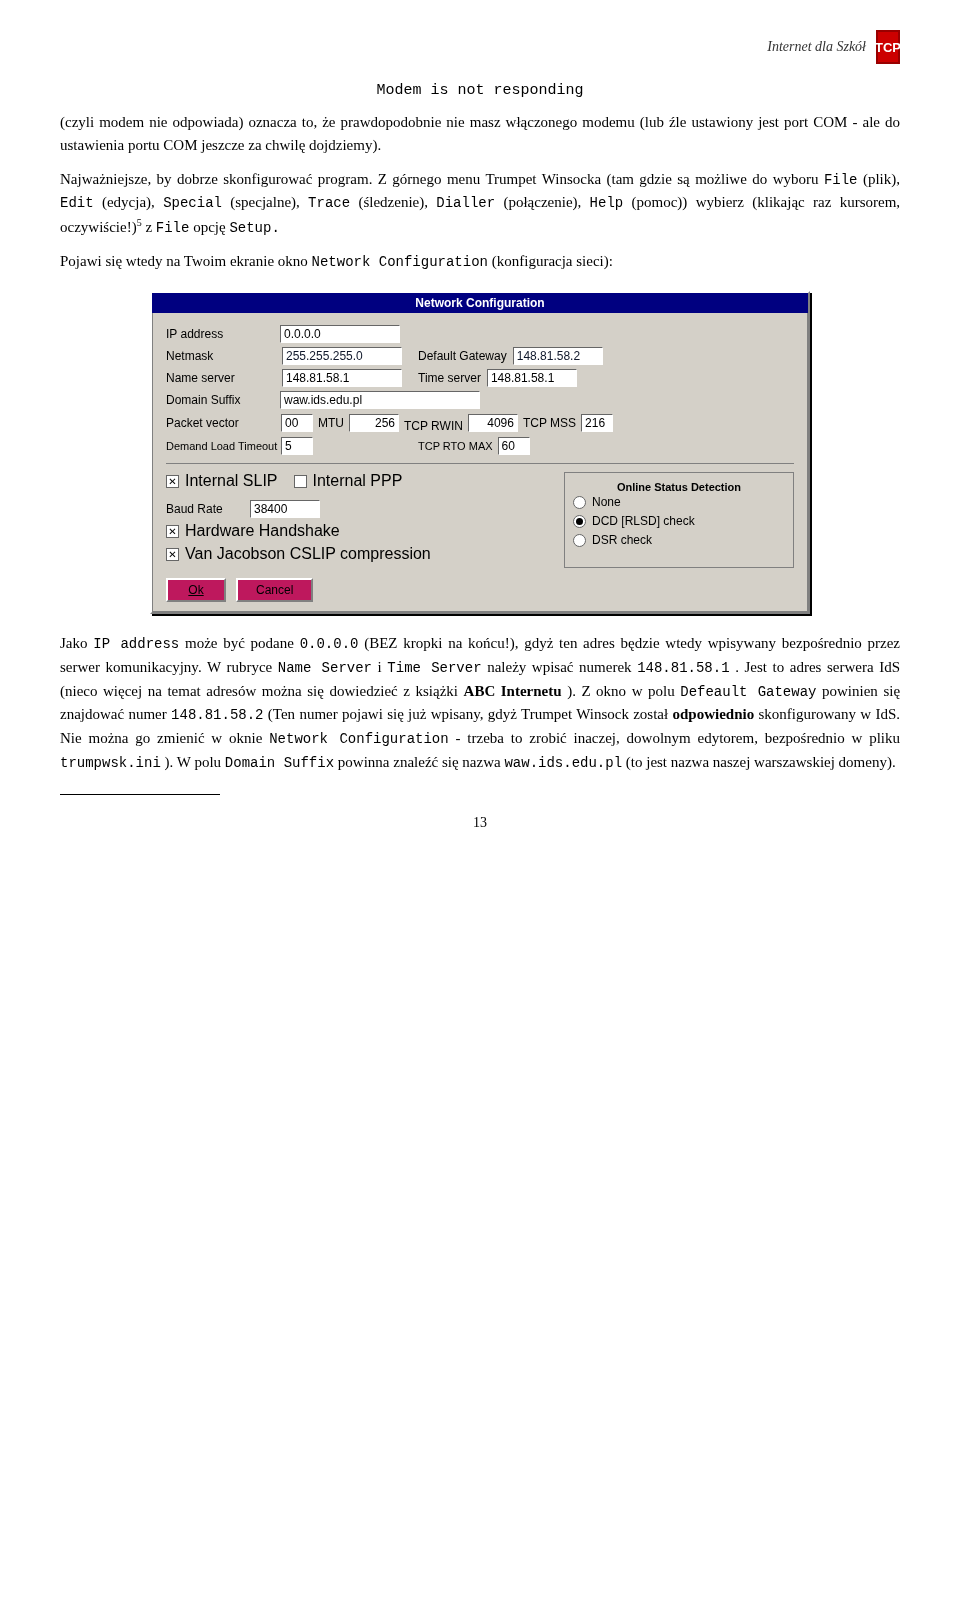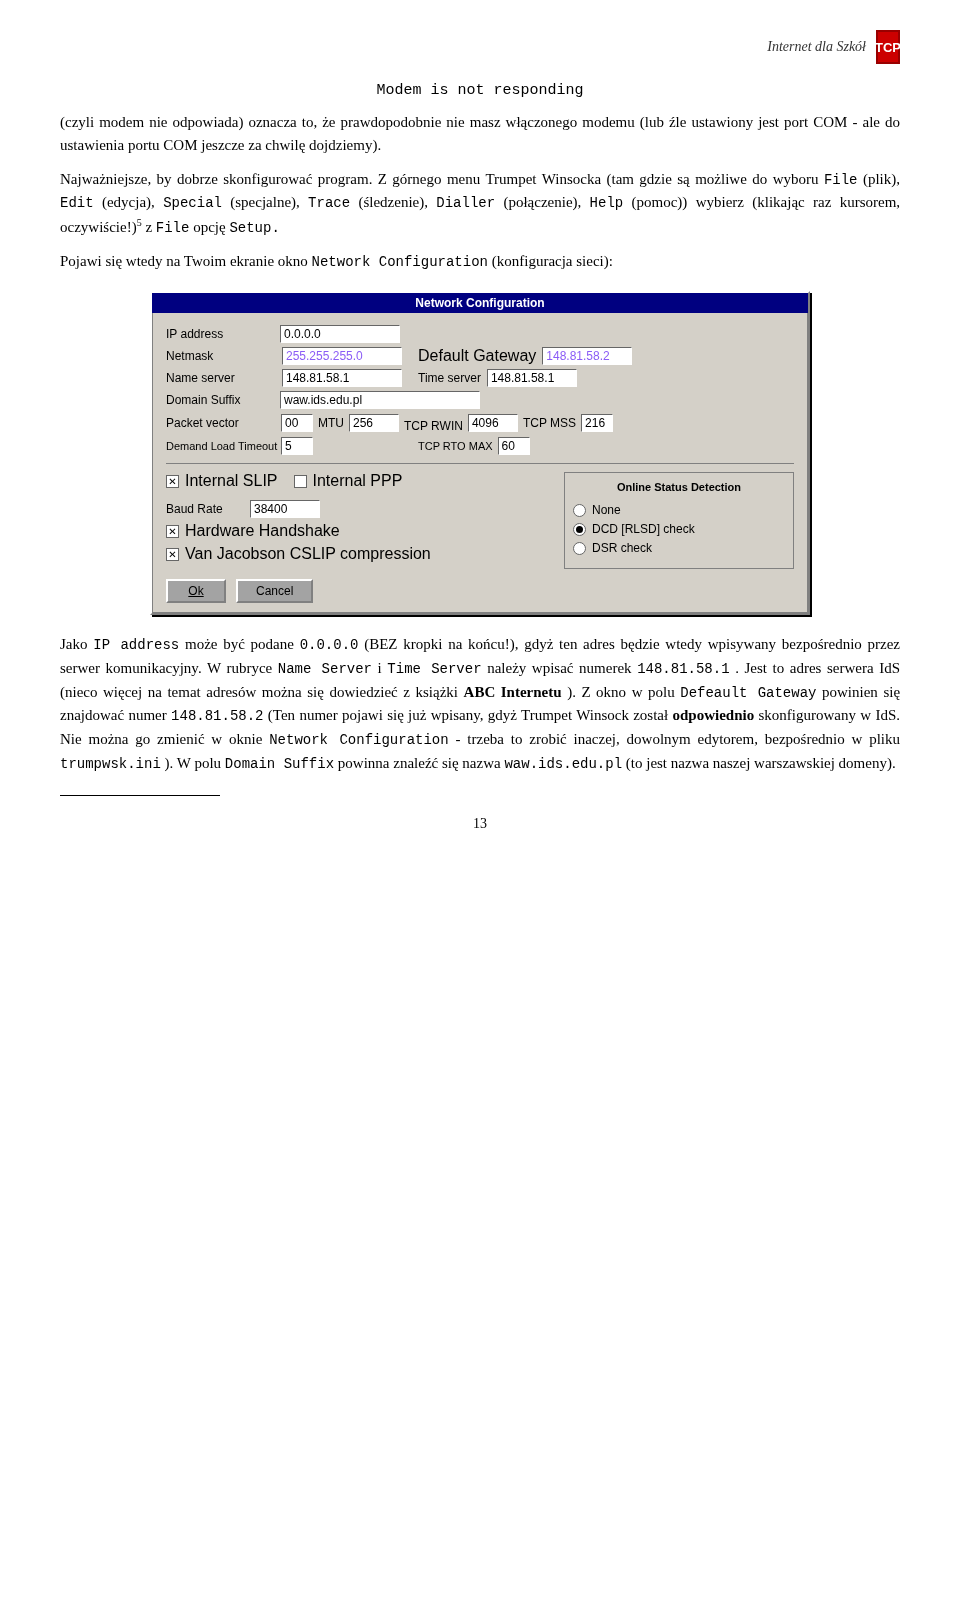--- a/index.html
+++ b/index.html
@@ -101,37 +101,38 @@
       border-left: 1px solid #666;
       border-right: 1px solid #fff;
       border-bottom: 1px solid #fff;
       padding: 1px 3px;
       font-size: 12px;
       font-family: Arial, sans-serif;
       min-height: 18px;
       color: #000;
     }
     .field-input.gray-text {
-      color: #8b5cf6;
+      color: #0f172a;
     }
     .field-row {
       display: flex;
       align-items: center;
       gap: 4px;
       margin-bottom: 4px;
     }
     .field-row .field-label {
       width: 110px;
       flex-shrink: 0;
     }
     .small-input {
       width: 32px;
     }
     .medium-input {
       width: 50px;
+      text-align: right;
     }
     .section-divider {
       border: none;
       border-top: 1px solid #808080;
       margin: 8px 0;
     }
     .bottom-section {
       display: flex;
       gap: 10px;
     }
@@ -186,21 +187,21 @@
     }
     .radio-filled {
       width: 7px;
       height: 7px;
       border-radius: 50%;
       background: #000;
     }
     .online-status-title {
       font-size: 11px;
       font-weight: bold;
-      margin-bottom: 10px;
+      margin-bottom: 2px;
       text-align: center;
     }
     .slip-port-row {
       display: flex;
       align-items: center;
       gap: 4px;
       margin-bottom: 4px;
     }
     .baud-rate-row {
       display: flex;
@@ -208,21 +209,21 @@
       gap: 4px;
       margin-bottom: 4px;
     }
     .button-row {
       display: flex;
       gap: 10px;
       margin-top: 10px;
       justify-content: flex-start;
     }
     .win-button {
-      background: #a3a3a3;
+      background: #be185d;
       border: 2px solid #fff;
       border-right: 2px solid #808080;
       border-bottom: 2px solid #808080;
       padding: 3px 18px;
       font-size: 12px;
       font-family: Arial, sans-serif;
       cursor: pointer;
       min-width: 60px;
     }
     .win-button.ok-btn {
@@ -308,21 +309,21 @@
       <div class="dialog-body">
 
         <div class="field-row">
           <span class="field-label">IP address</span>
           <div class="field-input" style="width:120px;">0.0.0.0</div>
         </div>
 
         <div style="display:flex; align-items:center; gap:6px; margin-bottom:4px;">
           <span class="field-label" style="width:110px;flex-shrink:0;">Netmask</span>
           <div class="field-input gray-text" style="width:120px;">255.255.255.0</div>
-          <span style="margin-left:10px;font-size:16px;white-space:nowrap;">Default Gateway</span>
+          <span style="margin-left:10px;font-size:12px;white-space:nowrap;">Default Gateway</span>
           <div class="field-input gray-text" style="width:90px;">148.81.58.2</div>
         </div>
 
         <div style="display:flex; align-items:center; gap:6px; margin-bottom:4px;">
           <span class="field-label" style="width:110px;flex-shrink:0;">Name server</span>
           <div class="field-input" style="width:120px;">148.81.58.1</div>
           <span style="margin-left:10px;font-size:12px;white-space:nowrap;">Time server</span>
           <div class="field-input" style="width:90px;">148.81.58.1</div>
         </div>
 

